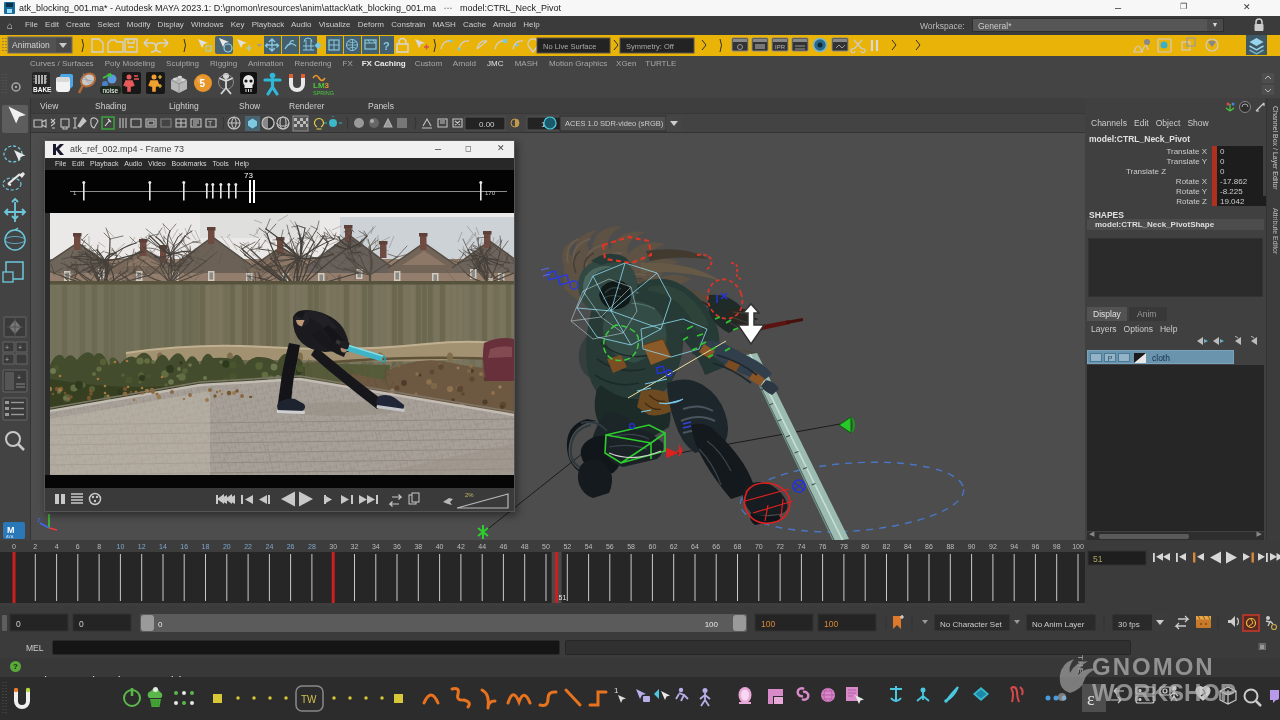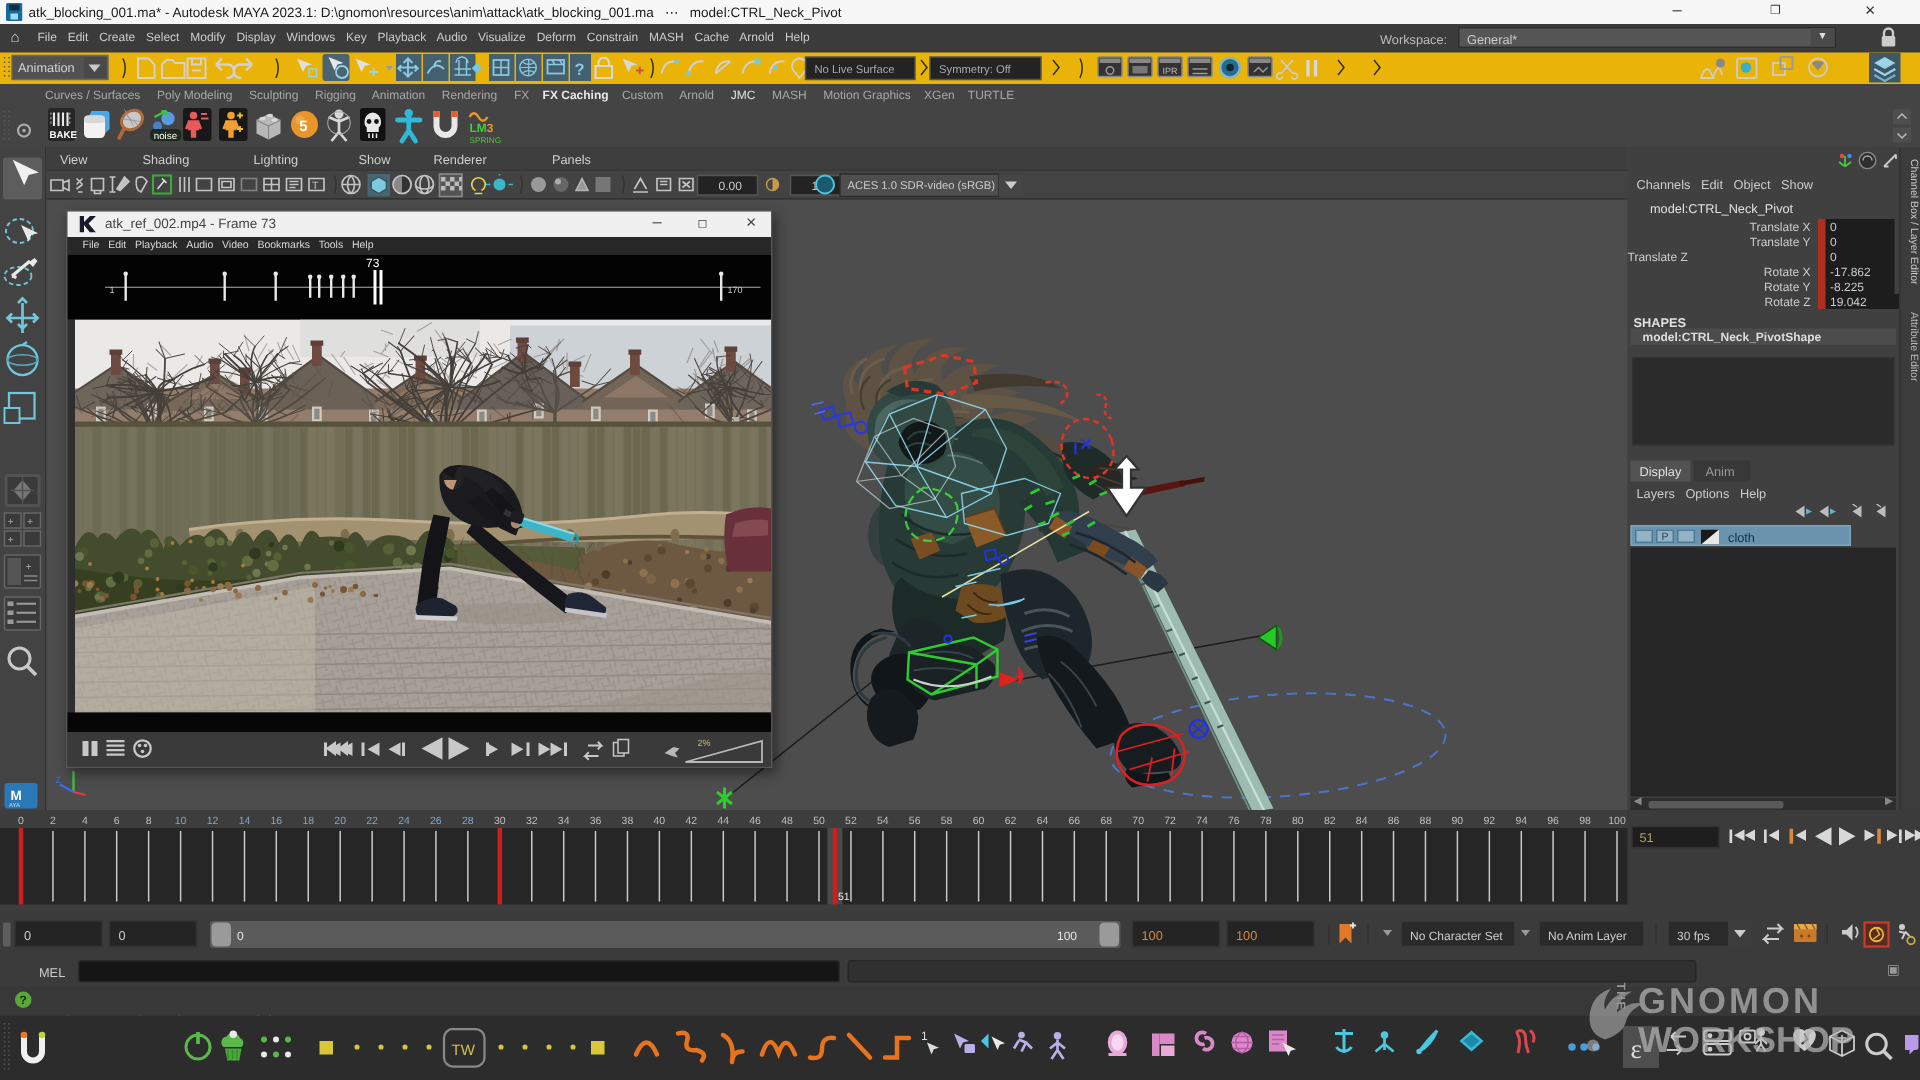--- a/index.html
+++ b/index.html
@@ -1896,33 +1896,33 @@
 <div class="abs" style="left:1085px;top:98px;width:181px;height:442px;background:#404040;" id="rightpanel">
   <svg class="abs" style="left:140px;top:3px" width="40" height="12" viewBox="0 0 40 12">
     <path d="M5 10 v-7 m0 7 l-4 -3 m4 3 l4 -3" stroke="#4ac83a" stroke-width="1.2" fill="none"></path>
     <circle cx="3" cy="3" r="1.5" fill="#e84a3a"></circle>
         <circle cx="8" cy="3" r="1.5" fill="#3a8ae8"></circle>
     <circle cx="20" cy="6" r="5.5" fill="#2e2e2e" stroke="#888"></circle>
         <path d="M17 6 a3 3 0 0 1 6 0" stroke="#aaa" fill="none"></path>
     <path d="M31 10 l8 -8 m-8 8 h3 m5 -8 v3" stroke="#ccc" stroke-width="1.2" fill="none"></path>
   </svg>
   <div class="abs txt" style="left:6px;top:20px;color:#ccc;font-size:8.5px">Channels&nbsp;&nbsp;&nbsp;Edit&nbsp;&nbsp;&nbsp;Object&nbsp;&nbsp;&nbsp;Show</div>
-  <div class="abs txt" style="left:15px;top:36px;color:#e0e0e0;font-size:8.5px;font-weight:normal">model:CTRL_Neck_Pivot</div>
+  <div class="abs txt" style="left:4px;top:36px;color:#e0e0e0;font-size:8.5px;font-weight:bold">model:CTRL_Neck_Pivot</div>
   <div class="abs" id="chanrows" style="left:0;top:48px;width:181px;height:62px;font-size:8px;color:#ccc">
     <div class="abs" style="left:0;top:1px;width:122px;text-align:right">Translate X</div>
         <div class="abs" style="left:127px;top:0;width:51px;height:10px;background:#1d1d1d">
           <i class="abs" style="left:0;top:0;width:5px;height:10px;background:#b03020"></i>
           <span class="abs" style="left:8px;top:1px;font-style:normal">0</span>
         </div>
     <div class="abs" style="left:0;top:11px;width:122px;text-align:right">Translate Y</div>
         <div class="abs" style="left:127px;top:10px;width:51px;height:10px;background:#1d1d1d">
           <i class="abs" style="left:0;top:0;width:5px;height:10px;background:#b03020"></i>
           <span class="abs" style="left:8px;top:1px;font-style:normal">0</span>
         </div>
-    <div class="abs" style="left:0;top:21px;width:122px;text-align:left">Translate Z</div>
+    <div class="abs" style="left:0;top:21px;width:122px;text-align:center">Translate Z</div>
         <div class="abs" style="left:127px;top:20px;width:51px;height:10px;background:#1d1d1d">
           <i class="abs" style="left:0;top:0;width:5px;height:10px;background:#b03020"></i>
           <span class="abs" style="left:8px;top:1px;font-style:normal">0</span>
         </div>
     <div class="abs" style="left:0;top:31px;width:122px;text-align:right">Rotate X</div>
         <div class="abs" style="left:127px;top:30px;width:51px;height:10px;background:#1d1d1d">
           <i class="abs" style="left:0;top:0;width:5px;height:10px;background:#b03020"></i>
           <span class="abs" style="left:8px;top:1px;font-style:normal">-17.862</span>
         </div>
     <div class="abs" style="left:0;top:41px;width:122px;text-align:right">Rotate Y</div>

